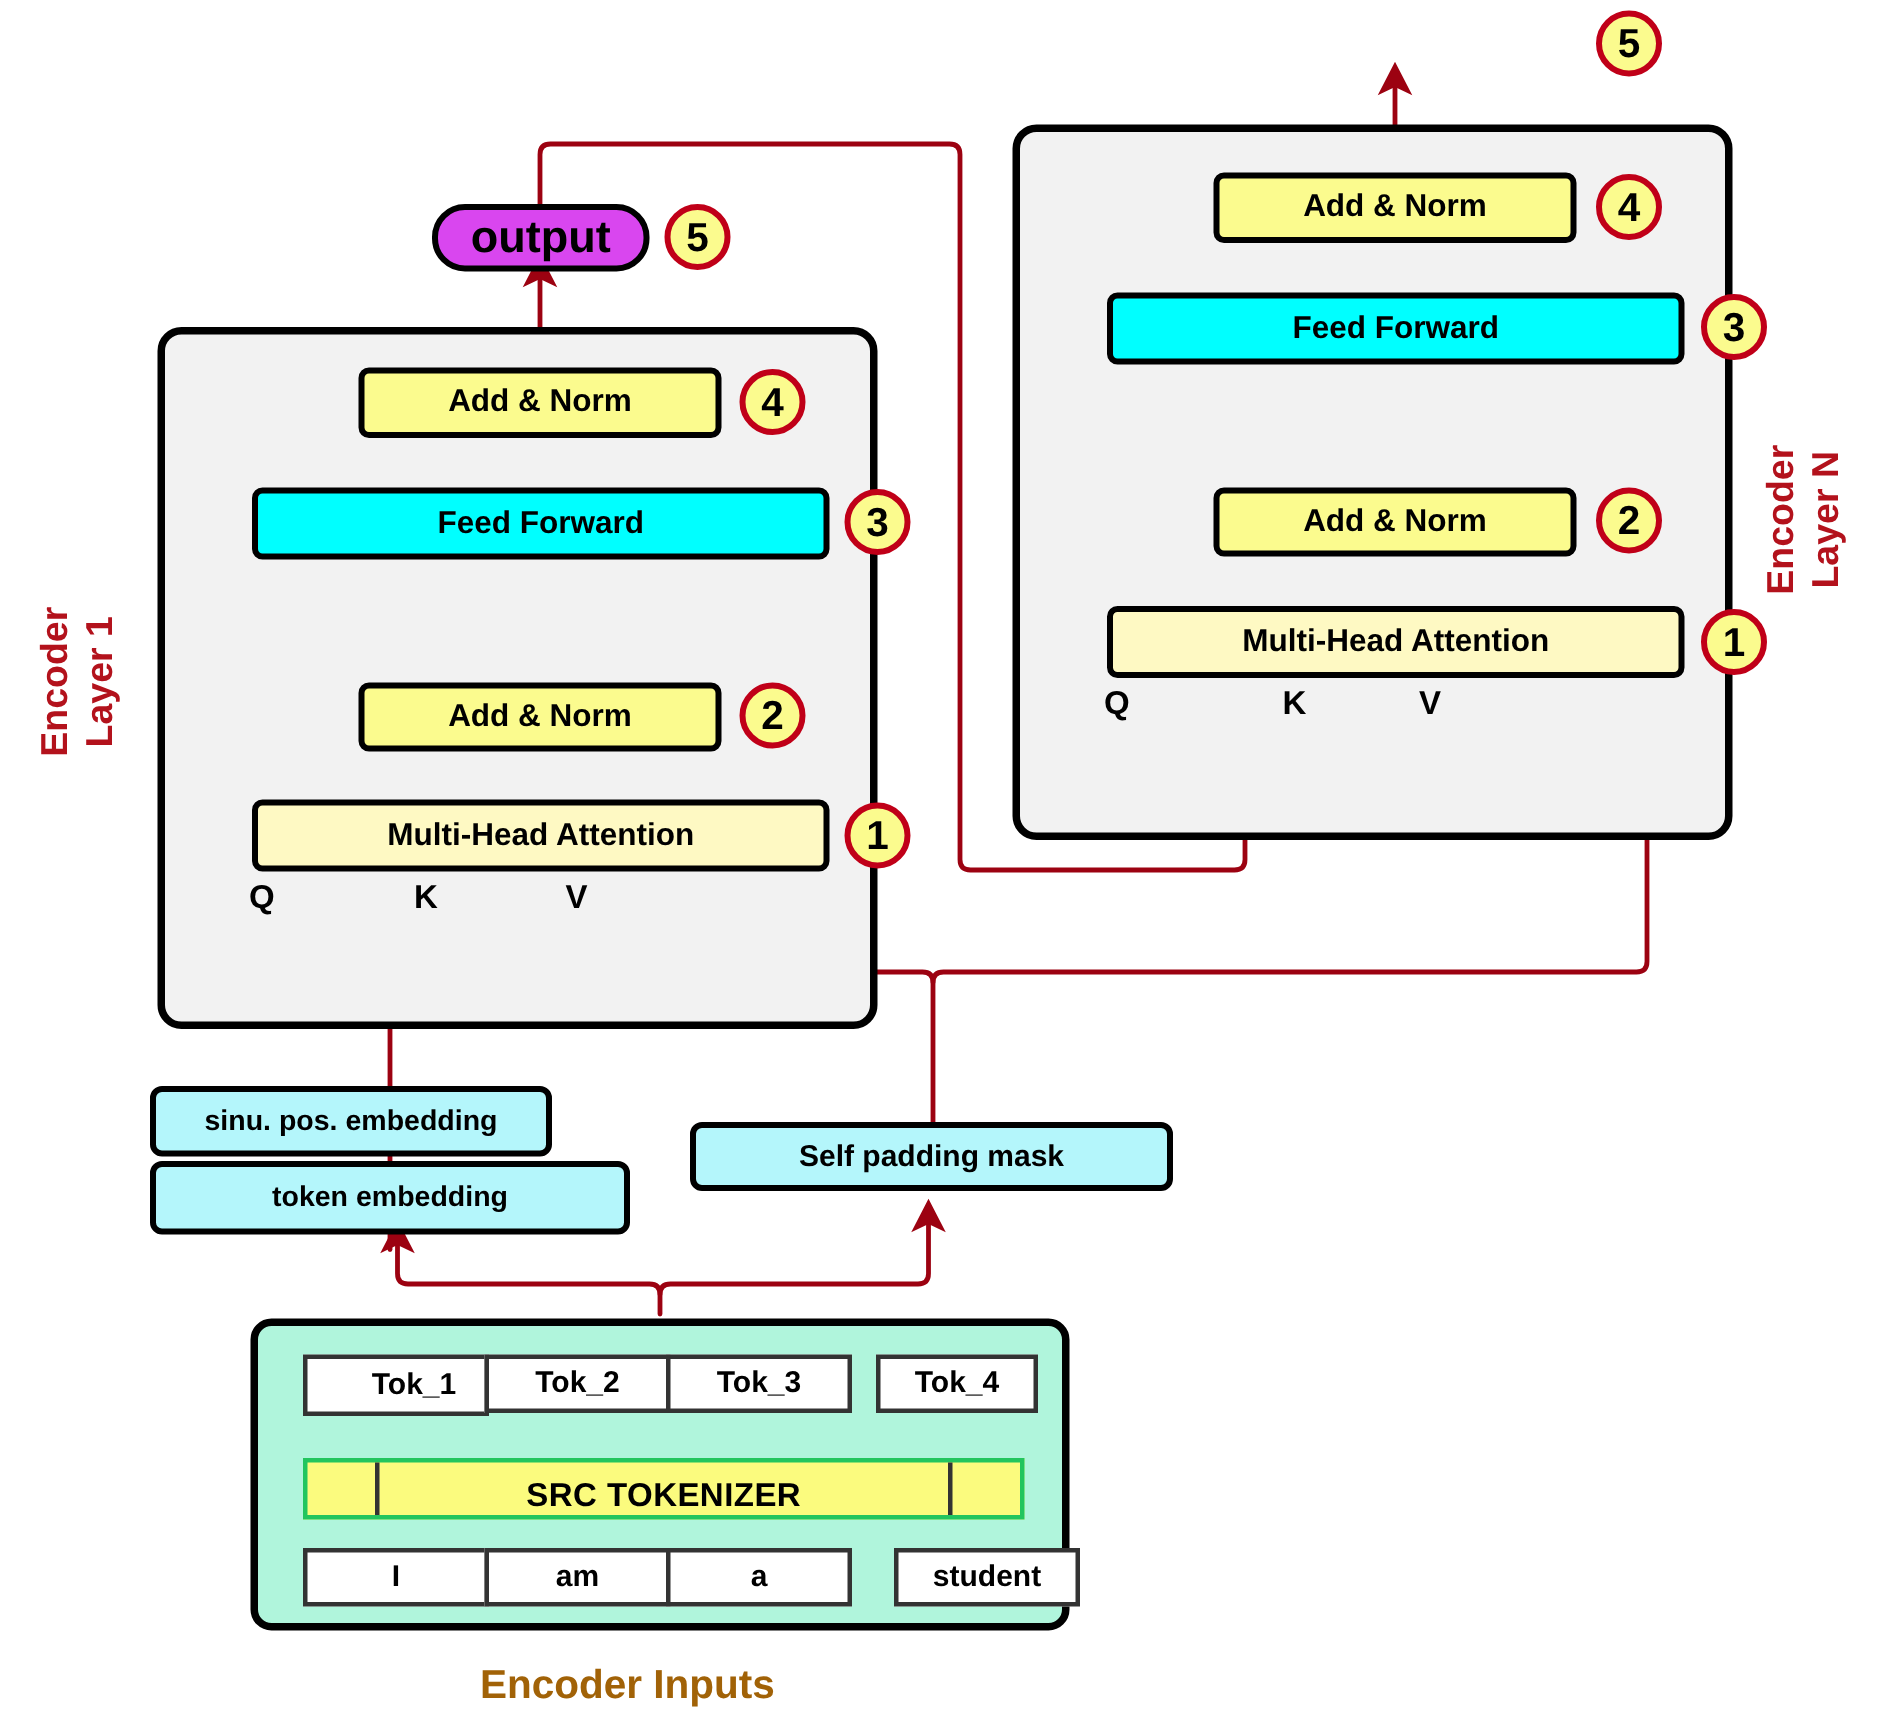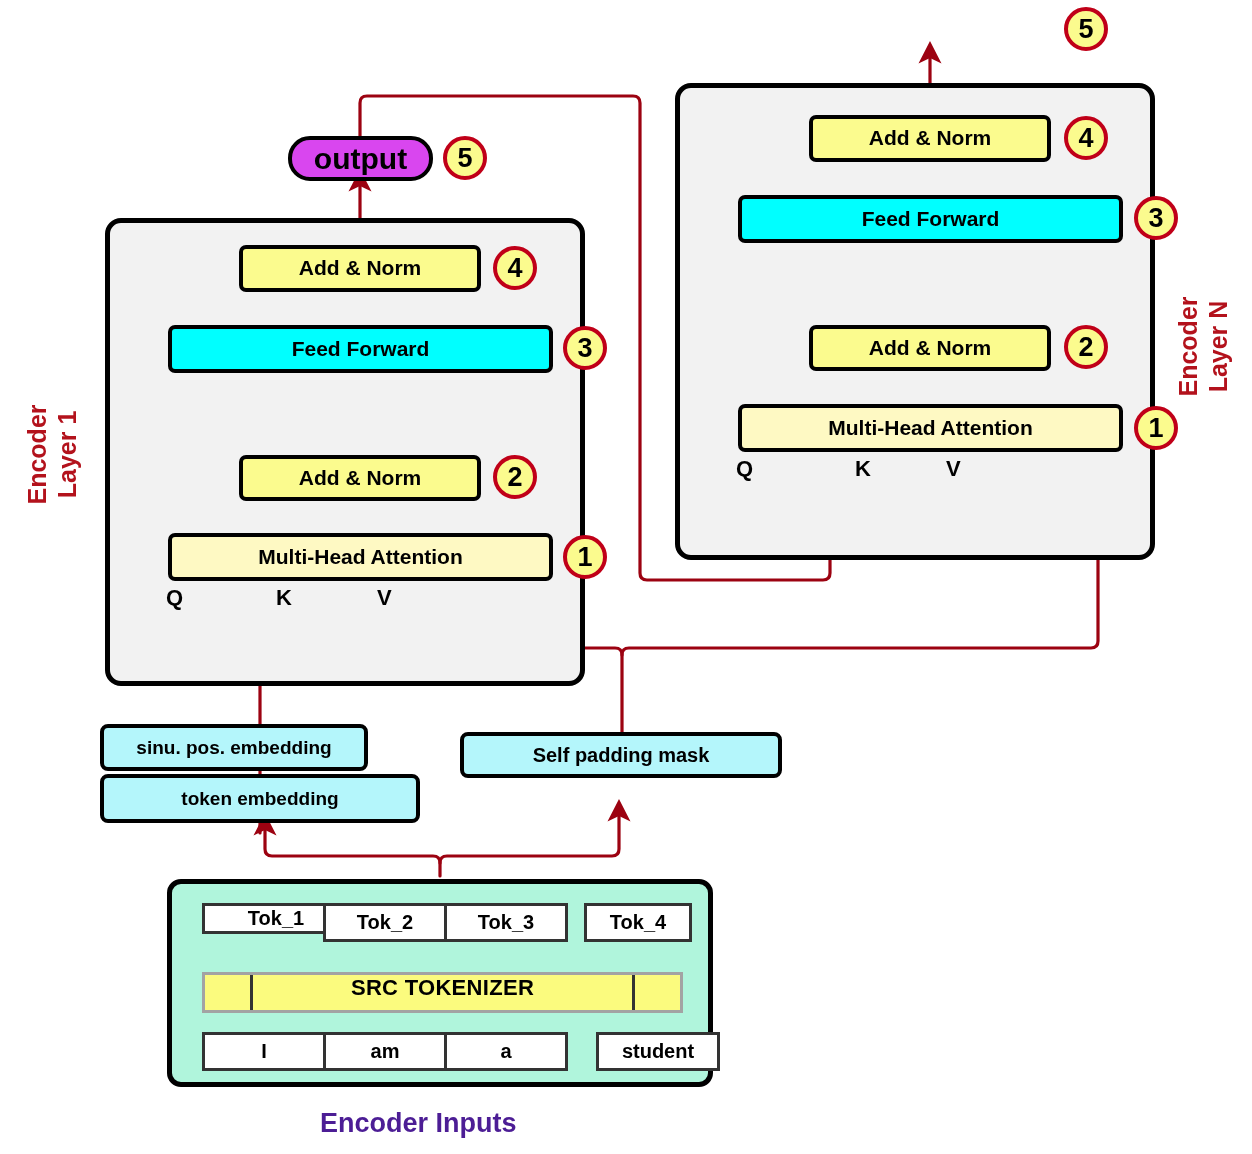--- a/index.html
+++ b/index.html
@@ -33,28 +33,28 @@
 
   .qkv{position:absolute;font-size:22px;font-weight:bold;color:#000;z-index:6;}
 
   .inputs-box{position:absolute;box-sizing:border-box;border:5px solid #000;
               background:#b0f5dc;border-radius:14px;z-index:2;}
   .cellrow{position:absolute;display:flex;z-index:5;}
   .cell{box-sizing:border-box;border:3px solid #333;background:#fff;
         display:flex;align-items:center;justify-content:center;
         font-size:20px;font-weight:bold;margin-left:-3px;}
   .cell:first-child{margin-left:0;}
-  .tokenizer{position:absolute;box-sizing:border-box;border:3px solid #a3a3a3;
-             background:#fbfb7e;display:flex;align-items:flex-start;z-index:5;}
+  .tokenizer{position:absolute;box-sizing:border-box;border:3px solid #22c55e;
+             background:#fbfb7e;display:flex;align-items:flex-end;z-index:5;}
   .tk-seg{box-sizing:border-box;border-right:3px solid #333;height:100%;}
   .tk-label{flex:1;display:flex;align-items:center;justify-content:center;
             font-size:22px;font-weight:bold;letter-spacing:.3px;}
   .tk-seg-last{box-sizing:border-box;border-left:3px solid #333;height:100%;}
 
-  .caption{position:absolute;font-size:27px;font-weight:bold;color:#4c1d95;z-index:6;}
+  .caption{position:absolute;font-size:27px;font-weight:bold;color:#a16207;z-index:6;}
 </style>
 </head>
 <body>
 
 <div id="stage">
 
   <svg id="wires" viewBox="0 0 1252 1154">
     <defs>
       <marker id="ah" markerWidth="9" markerHeight="9" refX="4.2" refY="4.5" orient="auto" markerUnits="strokeWidth">
         <path d="M0.6,0.9 L7.6,4.5 L0.6,8.1 L2.3,4.5 Z" fill="#9c0211"></path>
@@ -186,26 +186,26 @@
   <div class="node mha" style="left:738px;top:404px;width:385px;height:48px;">Multi-Head  Attention</div>
   <div class="badge" style="left:1134px;top:406px;">1</div>
 
   <div class="qkv" style="left:736px;top:456px;">Q</div>
   <div class="qkv" style="left:855px;top:456px;">K</div>
   <div class="qkv" style="left:946px;top:456px;">V</div>
 
   <div class="node embed" style="left:100px;top:724px;width:268px;height:47px;">sinu. pos. embedding</div>
   <div class="node embed" style="left:100px;top:774px;width:320px;height:49px;">token embedding</div>
 
-  <div class="node mask" style="left:460px;top:732px;width:322px;height:46px;">Self padding mask</div>
+  <div class="node mask" style="left:460px;top:748px;width:322px;height:46px;">Self padding mask</div>
 
   <div class="inputs-box" style="left:167px;top:879px;width:546px;height:208px;"></div>
 
   <div class="cellrow" style="left:202px;top:903px;">
-    <div class="cell" style="width:124px;height:31px;padding-left:24px;">Tok_1</div>
+    <div class="cell" style="width:124px;height:41px;padding-left:24px;">Tok_1</div>
     <div class="cell" style="width:124px;height:39px;">Tok_2</div>
     <div class="cell" style="width:124px;height:39px;">Tok_3</div>
     <div class="cell" style="width:108px;height:39px;margin-left:16px;">Tok_4</div>
   </div>
 
   <div class="tokenizer" style="left:202px;top:972px;width:481px;height:41px;">
     <div class="tk-seg" style="width:48px;"></div>
     <div class="tk-label">SRC TOKENIZER</div>
     <div class="tk-seg-last" style="width:48px;"></div>
   </div>

